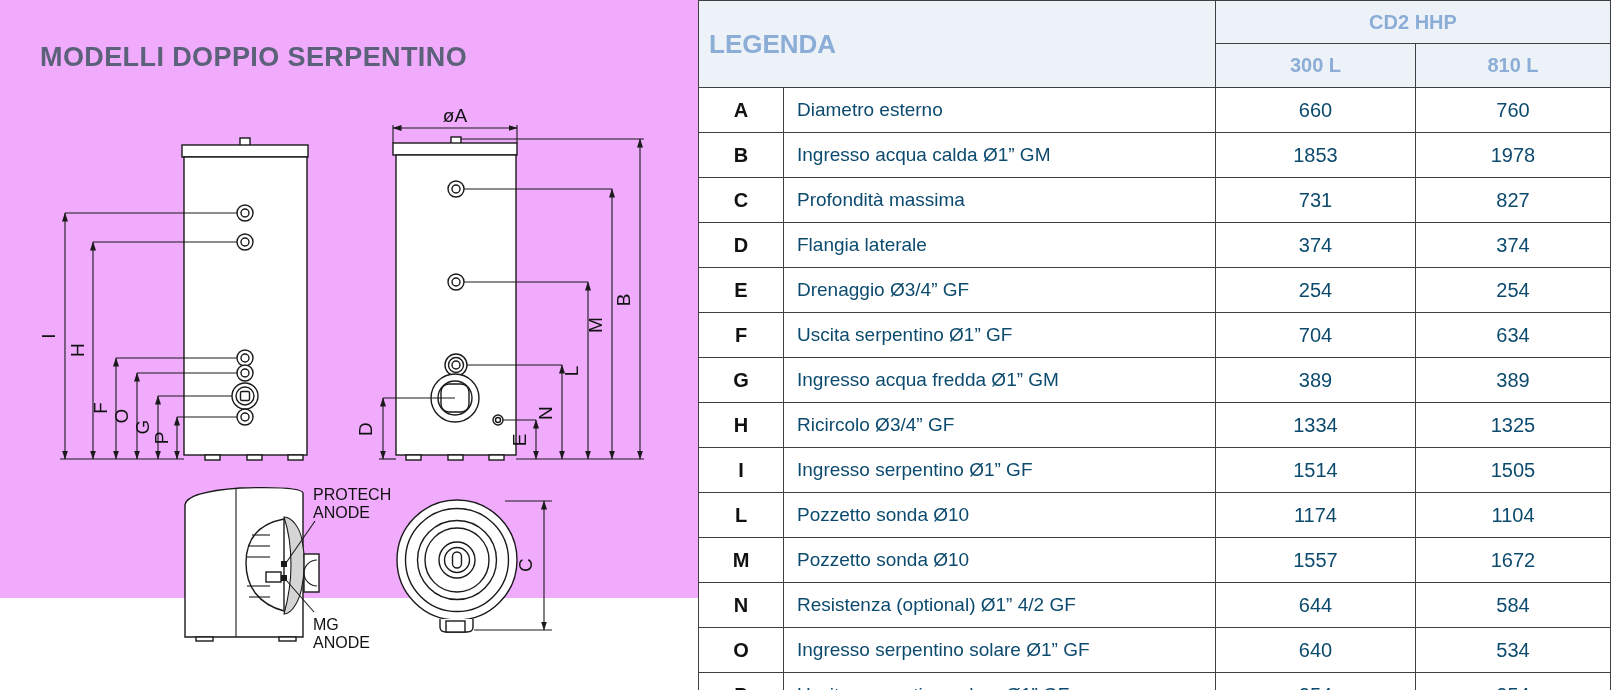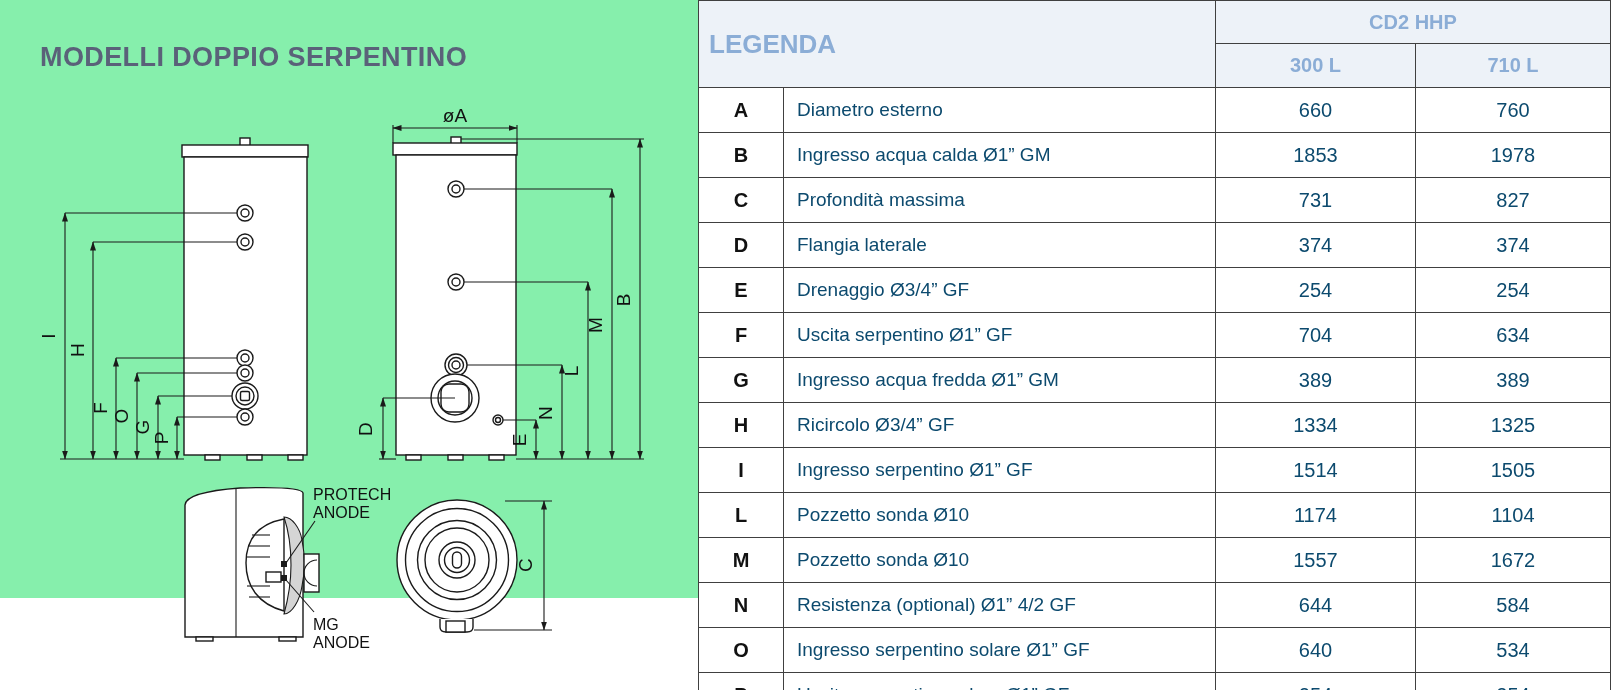--- a/index.html
+++ b/index.html
@@ -1,21 +1,21 @@
 <!DOCTYPE html>
 <html><head>
 <meta charset="utf-8">
 <style>
   html, body { margin: 0; padding: 0; background: #fff; }
   .page {
     position: relative; width: 1613px; height: 690px;
     background: #ffffff; overflow: hidden;
     font-family: "Liberation Sans", sans-serif;
   }
-  .left-panel { position: absolute; left: 0; top: 0; width: 698px; height: 598px; background: #86efac; }
+  .left-panel { position: absolute; left: 0; top: 0; width: 698px; height: 598px; background: #f0abfc; }
   .doc-title {
     position: absolute; left: 40px; top: 42px;
     font-size: 27px; font-weight: bold; color: #5a6179; letter-spacing: 0.4px;
     white-space: nowrap;
   }
   svg.diagram { position: absolute; left: 0; top: 0; }
   svg.diagram .out  { fill: #ffffff; stroke: #1a1a1a; stroke-width: 1.4; }
   svg.diagram .ln   { stroke: #1a1a1a; stroke-width: 1.1; fill: none; }
   svg.diagram .dim  { stroke: #1a1a1a; stroke-width: 1.1; fill: none;
                       marker-start: url(#arw); marker-end: url(#arw); }
@@ -209,21 +209,21 @@
         <col style="width:200px">
         <col style="width:195px">
     </colgroup>
     <thead>
       <tr>
         <th class="h-legend" colspan="2" rowspan="2">LEGENDA</th>
         <th class="h-model" colspan="2">CD2 HHP</th>
       </tr>
       <tr>
         <th class="h-cap">300 L</th>
-        <th class="h-cap">710 L</th>
+        <th class="h-cap">810 L</th>
       </tr>
     </thead>
     <tbody>
 
         <tr class="spec-row">
           <td class="c-letter">A</td>
           <td class="c-desc">Diametro esterno</td>
           <td class="c-val">660</td>
           <td class="c-val">760</td>
         </tr>

